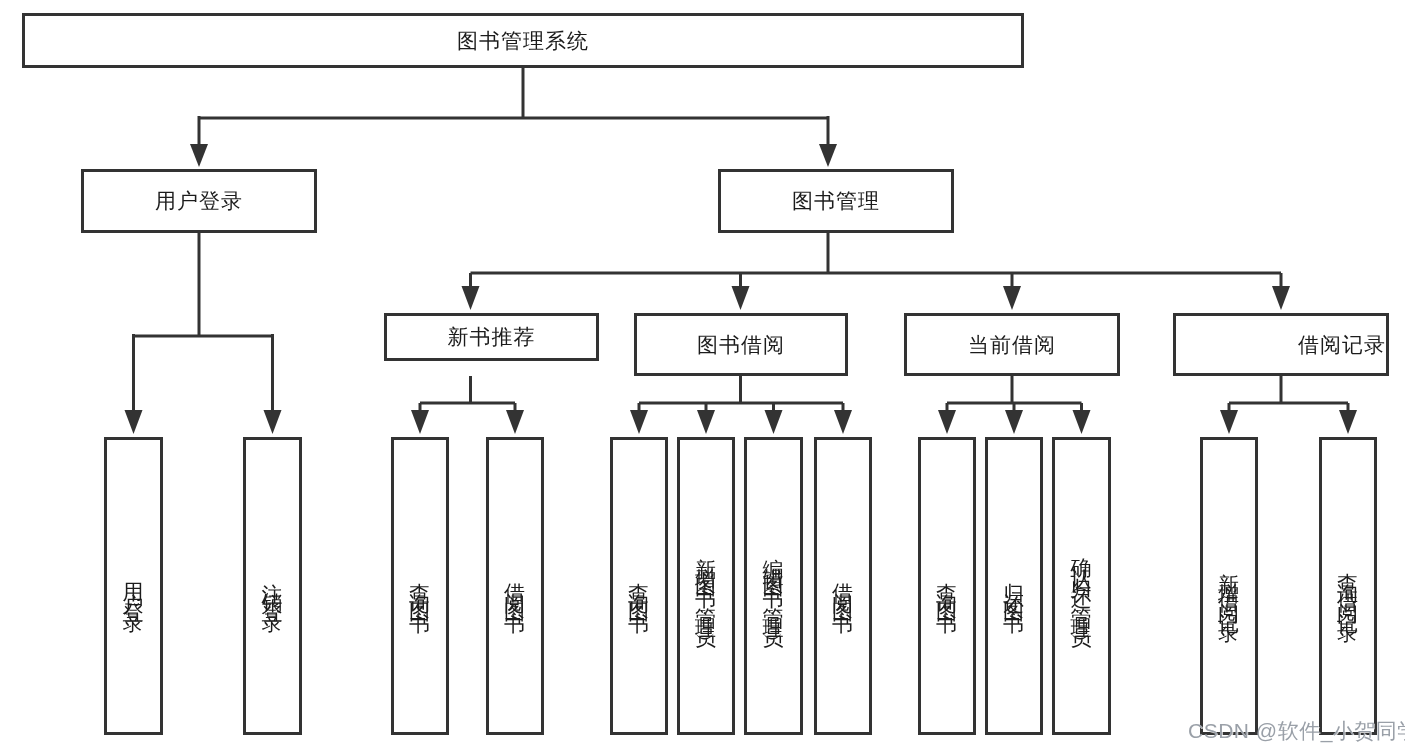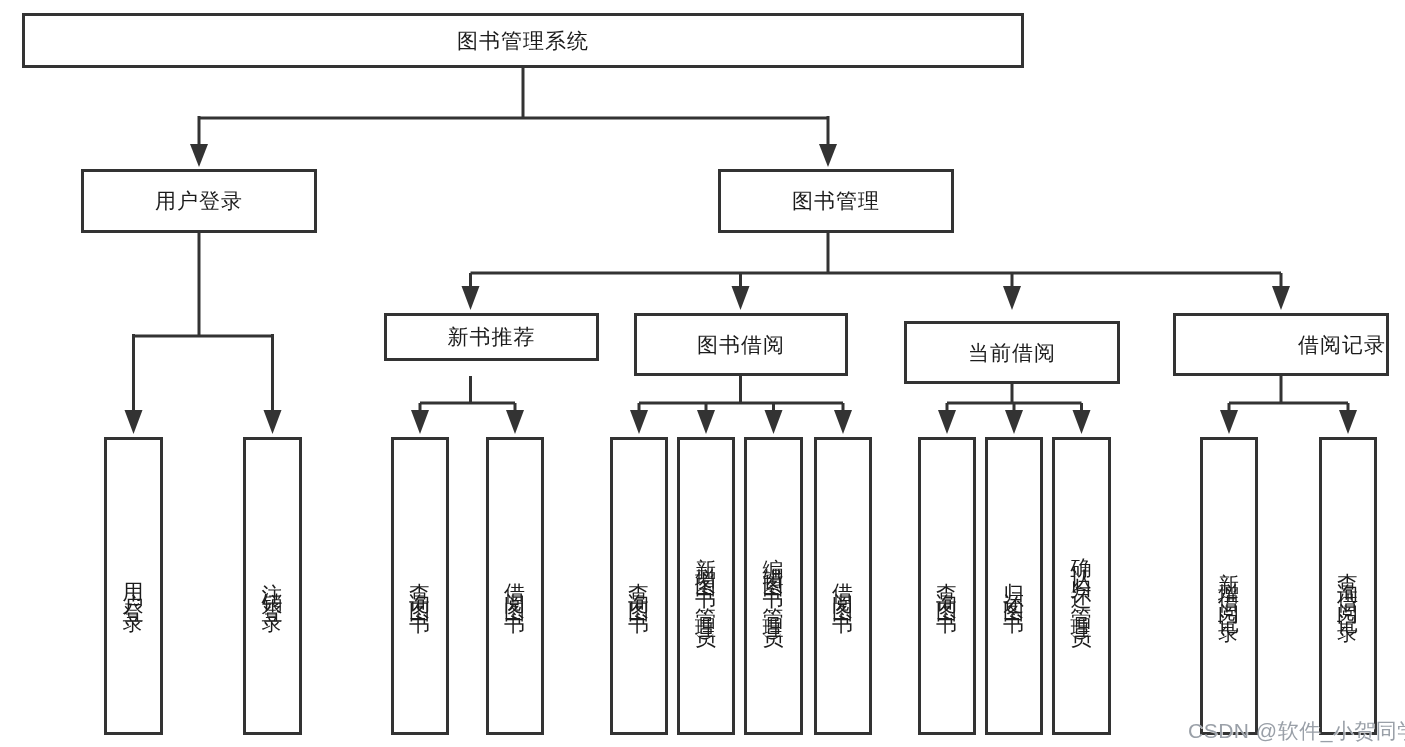--- a/index.html
+++ b/index.html
@@ -114,21 +114,21 @@
   <div class="hbox" style="left:710px; top:169px; width:236px; height:64px;margin-left:8px;">
     <span class="htext">图书管理</span>
   </div>
 
   <div class="hbox" style="left:363px; top:313px; width:215px; height:48px;margin-left:21px;">
     <span class="htext">新书推荐</span>
   </div>
   <div class="hbox" style="left:634px; top:313px; width:214px; height:63px;">
     <span class="htext">图书借阅</span>
   </div>
-  <div class="hbox" style="left:904px; top:313px; width:216px; height:63px;margin-top:8px;">
+  <div class="hbox" style="left:904px; top:313px; width:216px; height:63px;">
     <span class="htext">当前借阅</span>
   </div>
   <div class="hbox" style="left:1173px; top:313px; width:216px; height:63px;justify-content:flex-end;">
     <span class="htext">借阅记录</span>
   </div>
 
   <div class="vbox" style="left:104px; width:59px;">
     <span class="vtext">用户登录</span>
   </div>
   <div class="vbox" style="left:243px; width:59px;">

